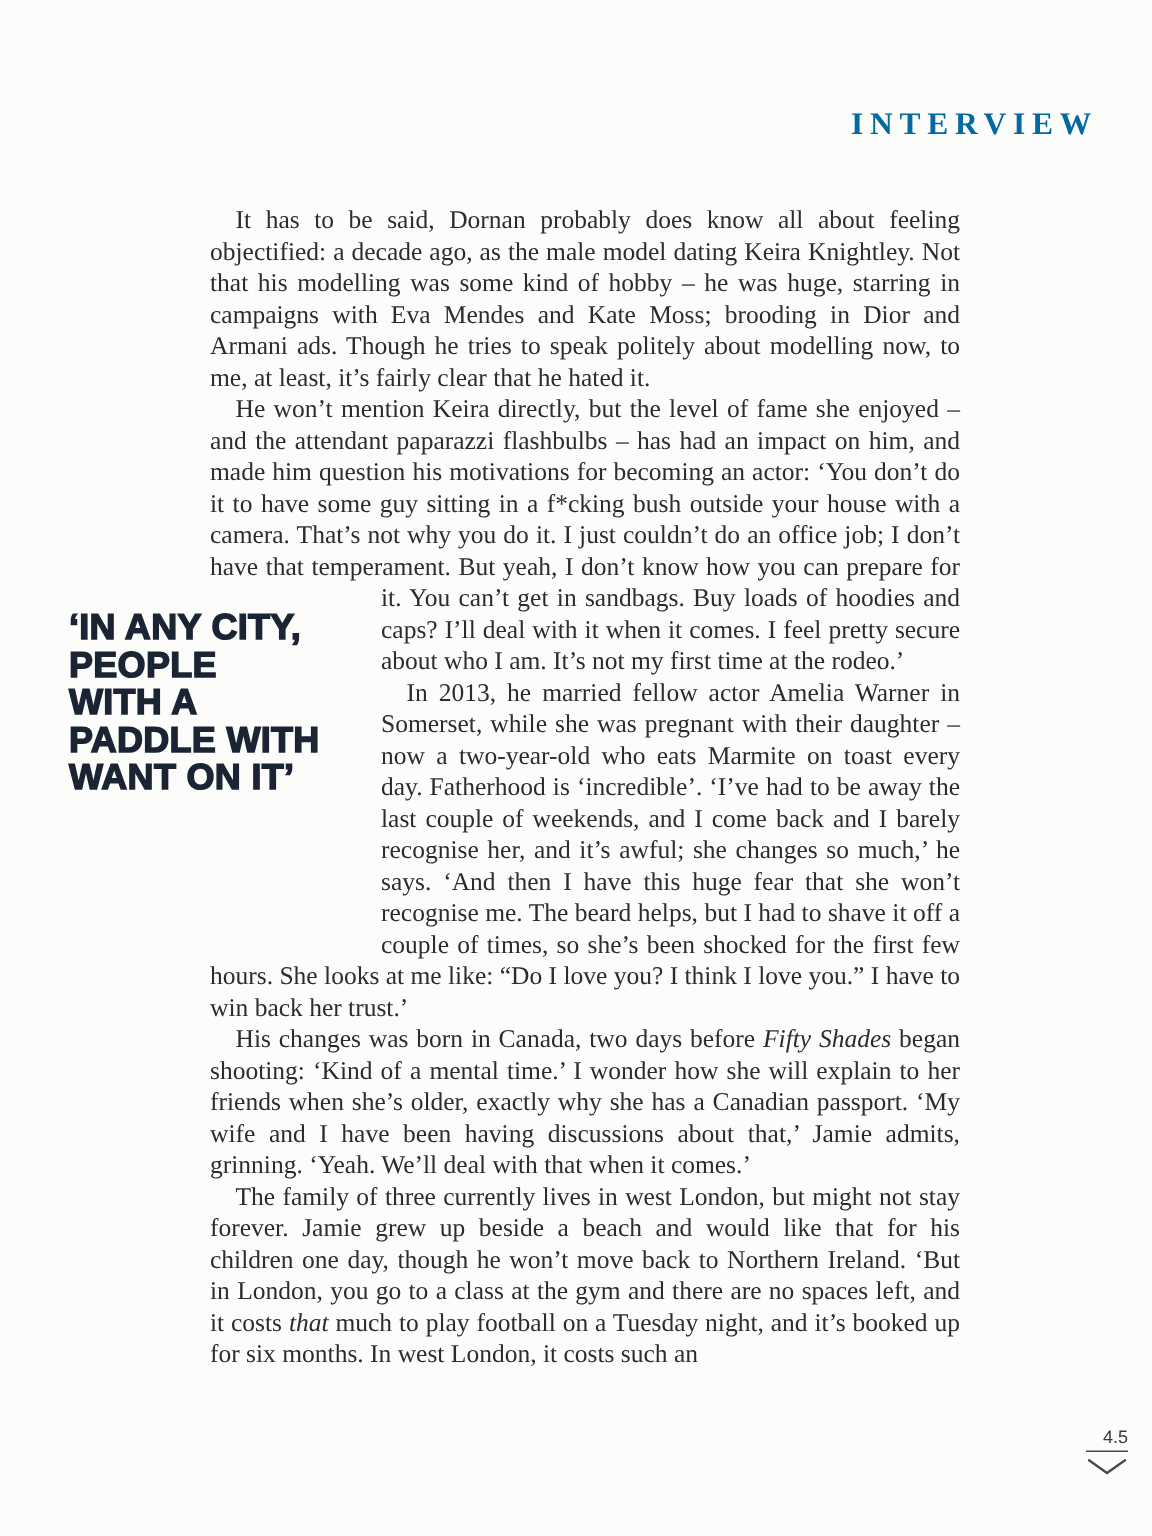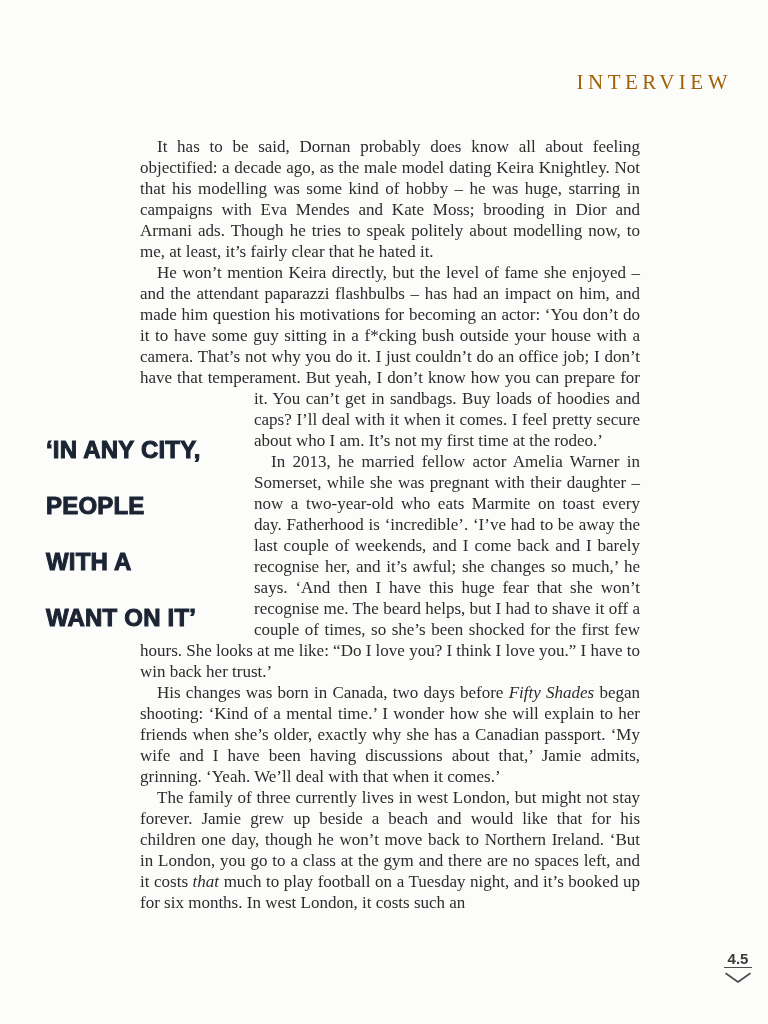--- a/index.html
+++ b/index.html
@@ -10,23 +10,23 @@
     background:#fcfcfb;
     overflow:hidden;
     font-family:"Liberation Serif", serif;
   }
   
   .section-label {
     position:absolute;
     top:70px; right:36px;
     font-family:"Liberation Serif", serif;
     font-size:21px;
-    font-weight:400;
+    font-weight:700;
     letter-spacing:4.5px;
-    color:#a16207;
+    color:#0369a1;
   }
   
   .article {
     position:absolute;
     left:140px; top:136px;
     width:500px;
     font-size:17px;
     line-height:21px;
     color:#2c2c2c;
     text-align:justify;
@@ -49,38 +49,39 @@
     text-indent:0;
     text-align:left;
     font-family:"Liberation Sans", sans-serif;
     font-weight:700;
     font-size:24px;
     line-height:25px;
     letter-spacing:0.2px;
     color:#1b2433;
     -webkit-text-stroke:1px #1b2433;
   }
-  .pq-line { display:block; white-space:nowrap;margin-top:31px; }
+  .pq-line { display:block; white-space:nowrap; }
 
   
   .footer {
     position:absolute;
     top:952px; right:16px;
     width:28px;
     text-align:center;
     color:#3a3a3a;
   }
   .page-num {
     display:block;
     font-family:"Liberation Sans", sans-serif;
-    font-weight:700;
-    font-size:15px;
+    font-weight:400;
+    font-size:12px;
     line-height:13px;
     padding-bottom:2px;
     border-bottom:1.5px solid #4a4a4a;
+    text-align:right;
   }
   .chevron { display:block; margin:4px auto 0; }
 </style>
 </head>
 <body>
 
 <div class="page">
 
   <div class="section-label">INTERVIEW</div>
 
@@ -88,20 +89,21 @@
 
     <p class="indent">It has to be said, Dornan probably does know all about feeling objectified: a decade ago, as the male model dating Keira Knightley. Not that his modelling was some kind of hobby – he was huge, starring in campaigns with Eva Mendes and Kate Moss; brooding in Dior and Armani ads. Though he tries to speak politely about modelling now, to me, at least, it’s fairly clear that he hated it.</p>
 
     <p class="indent">
       <span>He won’t mention Keira directly, but the level of fame she enjoyed – and the attendant paparazzi flashbulbs – has had an impact on him, and made him question his motivations for becoming an actor: ‘You don’t do it to have some guy sitting in a f*cking bush outside your house with a camera. That’s not why you do it. I just couldn’t do an office job; I don’t have that temperament. But yeah, I don’t know how you can prepare for it. You can’t get in sandbags. Buy loads</span>
       <span class="pq-float">
         <span class="pq-quote">
           <span class="pq-line">‘IN ANY CITY,</span>
           <span class="pq-line">PEOPLE</span>
           <span class="pq-line">WITH A</span>
+          <span class="pq-line">PADDLE WITH</span>
           <span class="pq-line">WANT ON IT’</span>
         </span>
       </span>
       <span>of hoodies and caps? I’ll deal with it when it comes. I feel pretty secure about who I am. It’s not my first time at the rodeo.’</span>
     </p>
 
     <p class="indent">In 2013, he married fellow actor Amelia Warner in Somerset, while she was pregnant with their daughter – now a two-year-old who eats Marmite on toast every day. Fatherhood is ‘incredible’. ‘I’ve had to be away the last couple of weekends, and I come back and I barely recognise her, and it’s awful; she changes so much,’ he says. ‘And then I have this huge fear that she won’t recognise me. The beard helps, but I had to shave it off a couple of times, so she’s been shocked for the first few hours. She looks at me like: “Do I love you? I think I love you.” I have to win back her trust.’</p>
 
     <p class="indent">
       <span>His changes was born in Canada, two days before </span><span class="ital">Fifty Shades</span><span> began shooting: ‘Kind of a mental time.’ I wonder how she will explain to her friends when she’s older, exactly why she has a Canadian passport. ‘My wife and I have been having discussions about that,’ Jamie admits, grinning. ‘Yeah. We’ll deal with that when it comes.’</span>

